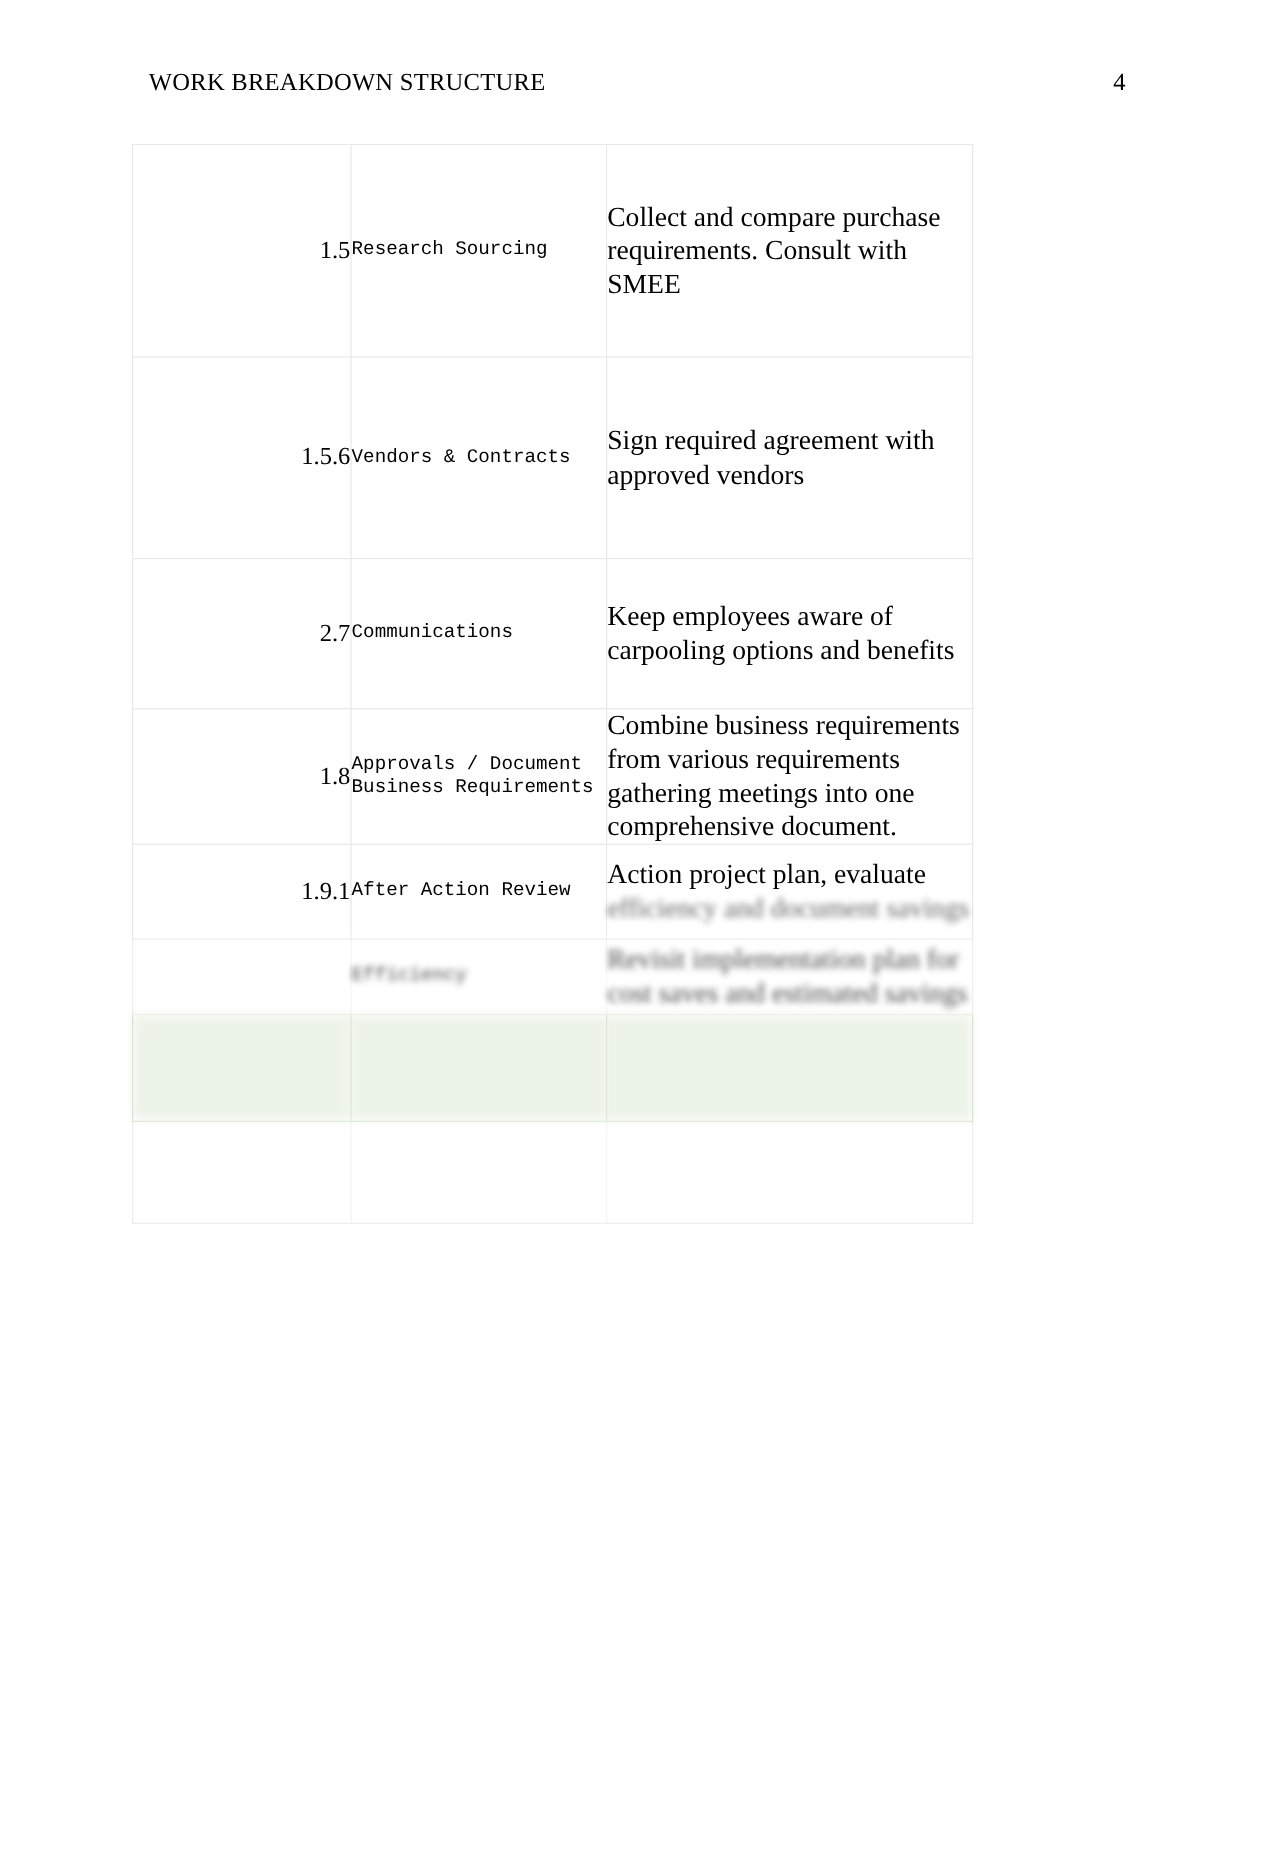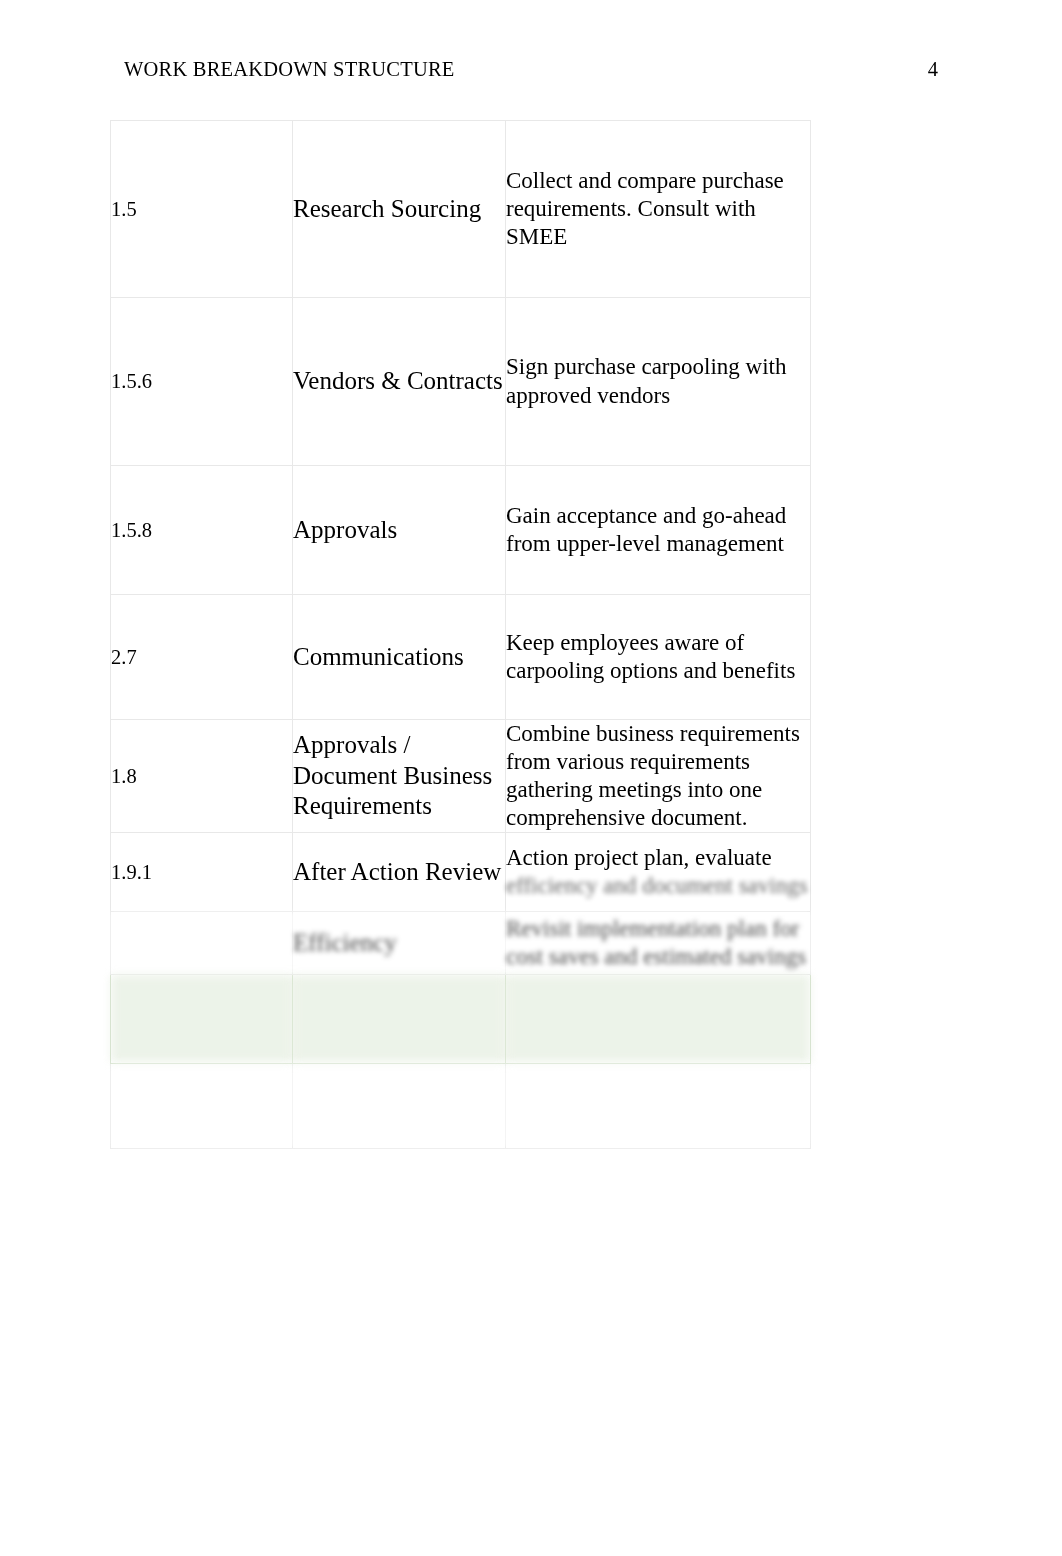--- a/index.html
+++ b/index.html
@@ -48,30 +48,31 @@
     border: 1px solid #e8e8e8;
     vertical-align: middle;
     padding: 0;
     background: #ffffff;
   }
   .col-id    { width: 182px; }
   .col-name  { width: 213px; }
   .col-desc  { width: 305px; }
 
   .cell-id {
-    text-align: left;
+    text-align: right;
     font-size: 20.5px;
     line-height: 1.22;
     padding: 4px 6px;
   }
   .cell-name {
     text-align: left;
-    font-size: 25px;
+    font-size: 16px;
     line-height: 1.22;
     padding: 4px 12px 4px 12px;
+    font-family: Liberation Mono, monospace;
   }
   .cell-desc {
     text-align: left;
     font-size: 23px;
     line-height: 1.22;
     padding: 4px 10px 4px 8px;
   }
 
   
   .va-top    { vertical-align: top; }
@@ -124,28 +125,23 @@
 
     <tr class="r1 soft-edge-top">
       <td class="cell-id va-mid">1.5</td>
       <td class="cell-name va-mid">Research Sourcing</td>
       <td class="cell-desc va-mid">Collect and compare purchase requirements.  Consult with SMEE</td>
     </tr>
 
     <tr class="r2">
       <td class="cell-id va-mid">1.5.6</td>
       <td class="cell-name va-mid">Vendors &amp; Contracts</td>
-      <td class="cell-desc va-mid">Sign purchase carpooling with approved vendors</td>
+      <td class="cell-desc va-mid">Sign required agreement with approved vendors</td>
     </tr>
 
-    <tr class="r3">
-      <td class="cell-id va-mid">1.5.8</td>
-      <td class="cell-name va-mid">Approvals</td>
-      <td class="cell-desc va-mid">Gain acceptance and go-ahead from upper-level management</td>
-    </tr>
 
     <tr class="r4">
       <td class="cell-id va-mid">2.7</td>
       <td class="cell-name va-mid">Communications</td>
       <td class="cell-desc va-mid">Keep employees aware of carpooling options and benefits</td>
     </tr>
 
     <tr class="r5">
       <td class="cell-id va-mid">1.8</td>
       <td class="cell-name va-mid">Approvals / Document Business Requirements</td>

